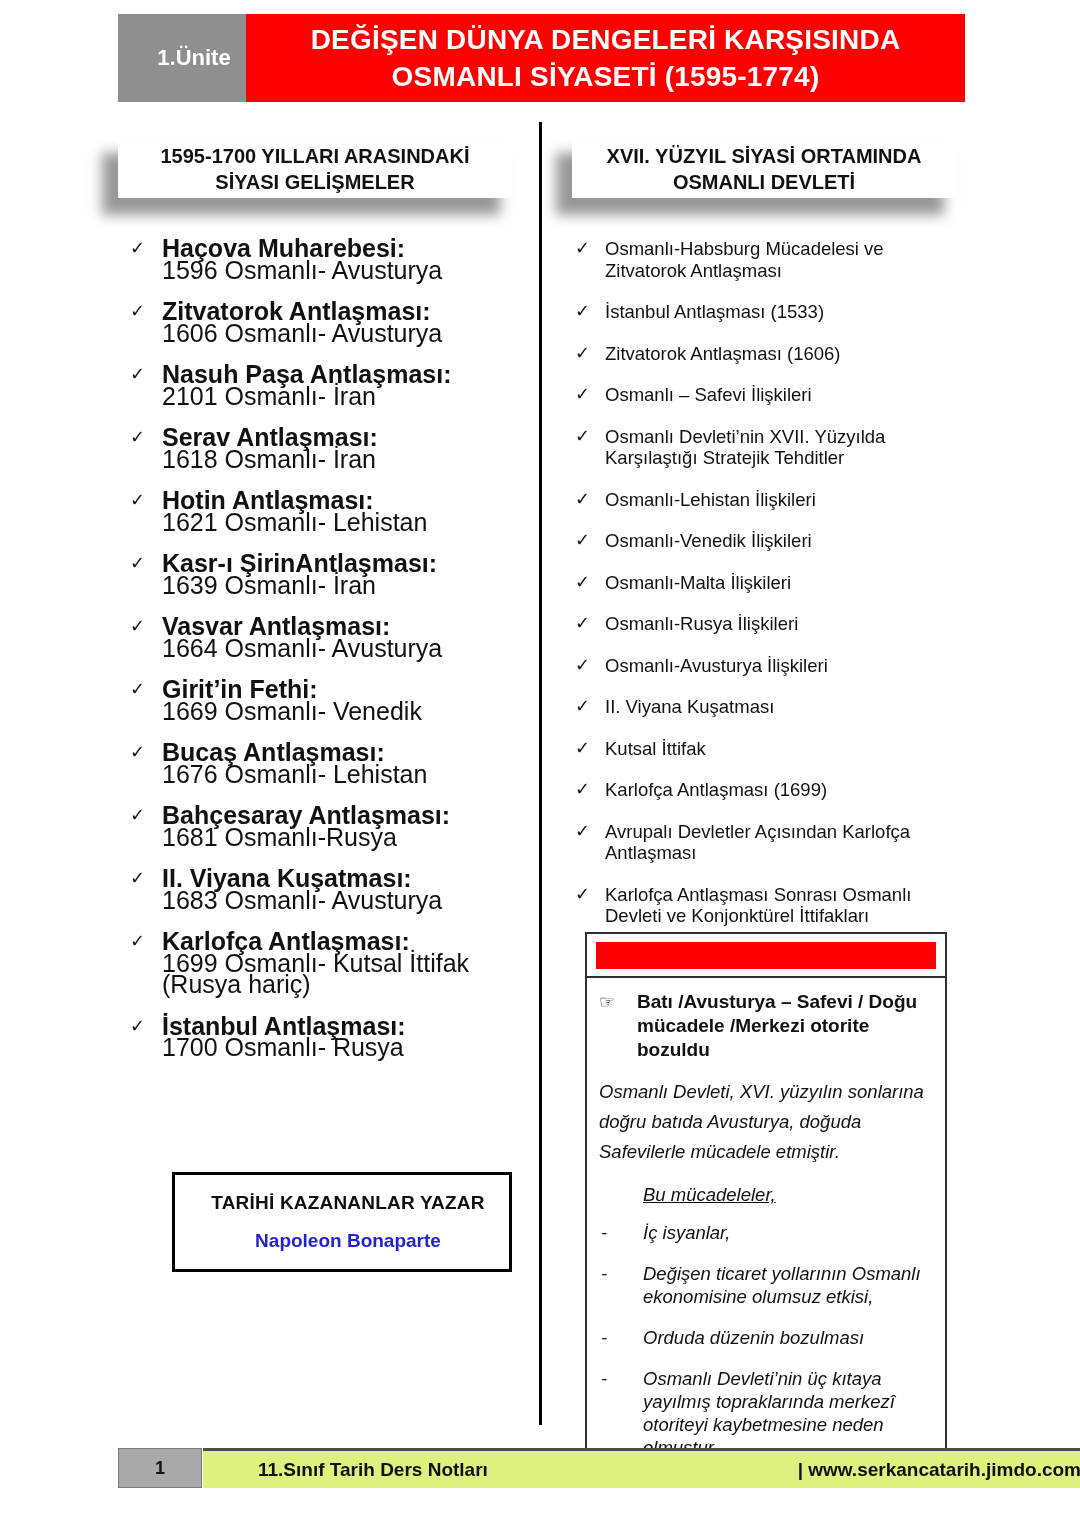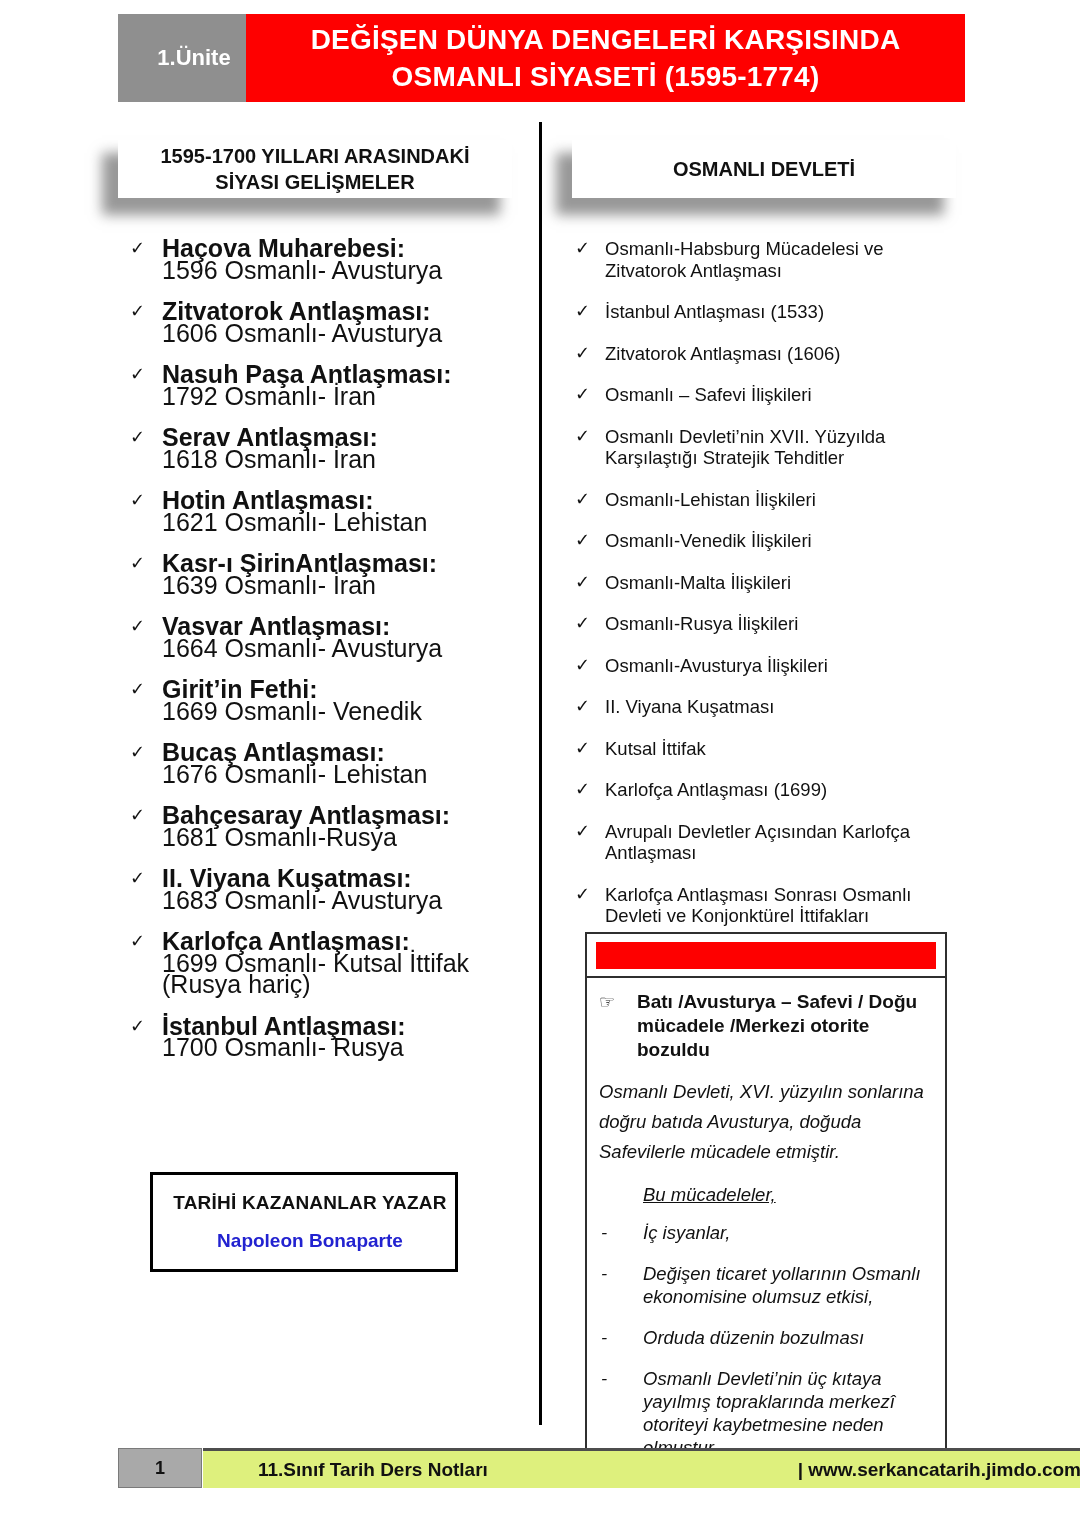--- a/index.html
+++ b/index.html
@@ -49,21 +49,21 @@
   .check{flex:none;width:32px;font-size:18px;line-height:21.5px;}
   .treaty-text{font-size:25px;line-height:21.5px;}
   .treaty-title{font-weight:bold;}
   
   .topic-list{position:absolute;left:575px;top:238px;width:374px;}
   .topic-item{display:flex;margin-bottom:20px;}
   .topic-item .check{width:30px;}
   .topic-label{font-size:18.5px;line-height:21.5px;}
   
   .winners-box{
-    position:absolute;left:150px;top:1172px;width:308px;height:100px;
+    position:absolute;left:172px;top:1172px;width:340px;height:100px;
     border:3px solid #000;background:#fff;
     display:flex;flex-direction:column;align-items:center;justify-content:center;gap:16px;padding-left:12px;
   }
   .winners-title{font-weight:bold;font-size:19px;letter-spacing:.2px;}
   .winners-author{font-weight:bold;font-size:19px;color:var(--author-blue);}
   
   .note-box{
     position:absolute;left:585px;top:932px;width:362px;
     border:2px solid #2f2f2f;background:#fff;
   }
@@ -127,21 +127,21 @@
         <span class="check">✓</span>
         <div class="treaty-text">
           <div class="treaty-title">Zitvatorok Antlaşması:</div>
           <div class="treaty-detail">1606 Osmanlı- Avusturya</div>
         </div>
       </div>
       <div class="treaty-item">
         <span class="check">✓</span>
         <div class="treaty-text">
           <div class="treaty-title">Nasuh Paşa Antlaşması:</div>
-          <div class="treaty-detail">1792 Osmanlı- İran</div>
+          <div class="treaty-detail">2101 Osmanlı- İran</div>
         </div>
       </div>
       <div class="treaty-item">
         <span class="check">✓</span>
         <div class="treaty-text">
           <div class="treaty-title">Serav Antlaşması:</div>
           <div class="treaty-detail">1618 Osmanlı- İran</div>
         </div>
       </div>
       <div class="treaty-item">
@@ -208,20 +208,21 @@
         </div>
       </div>
     </div>
 
   <div class="winners-box">
     <div class="winners-title">TARİHİ KAZANANLAR YAZAR</div>
     <div class="winners-author">Napoleon Bonaparte</div>
   </div>
 
   <div class="col-heading right">
+    <div>XVII. YÜZYIL SİYASİ ORTAMINDA</div>
     <div>OSMANLI DEVLETİ</div>
   </div>
   <div class="topic-list">
       <div class="topic-item">
         <span class="check">✓</span>
         <div class="topic-label">Osmanlı-Habsburg Mücadelesi ve Zitvatorok Antlaşması</div>
       </div>
       <div class="topic-item">
         <span class="check">✓</span>
         <div class="topic-label">İstanbul Antlaşması (1533)</div>

